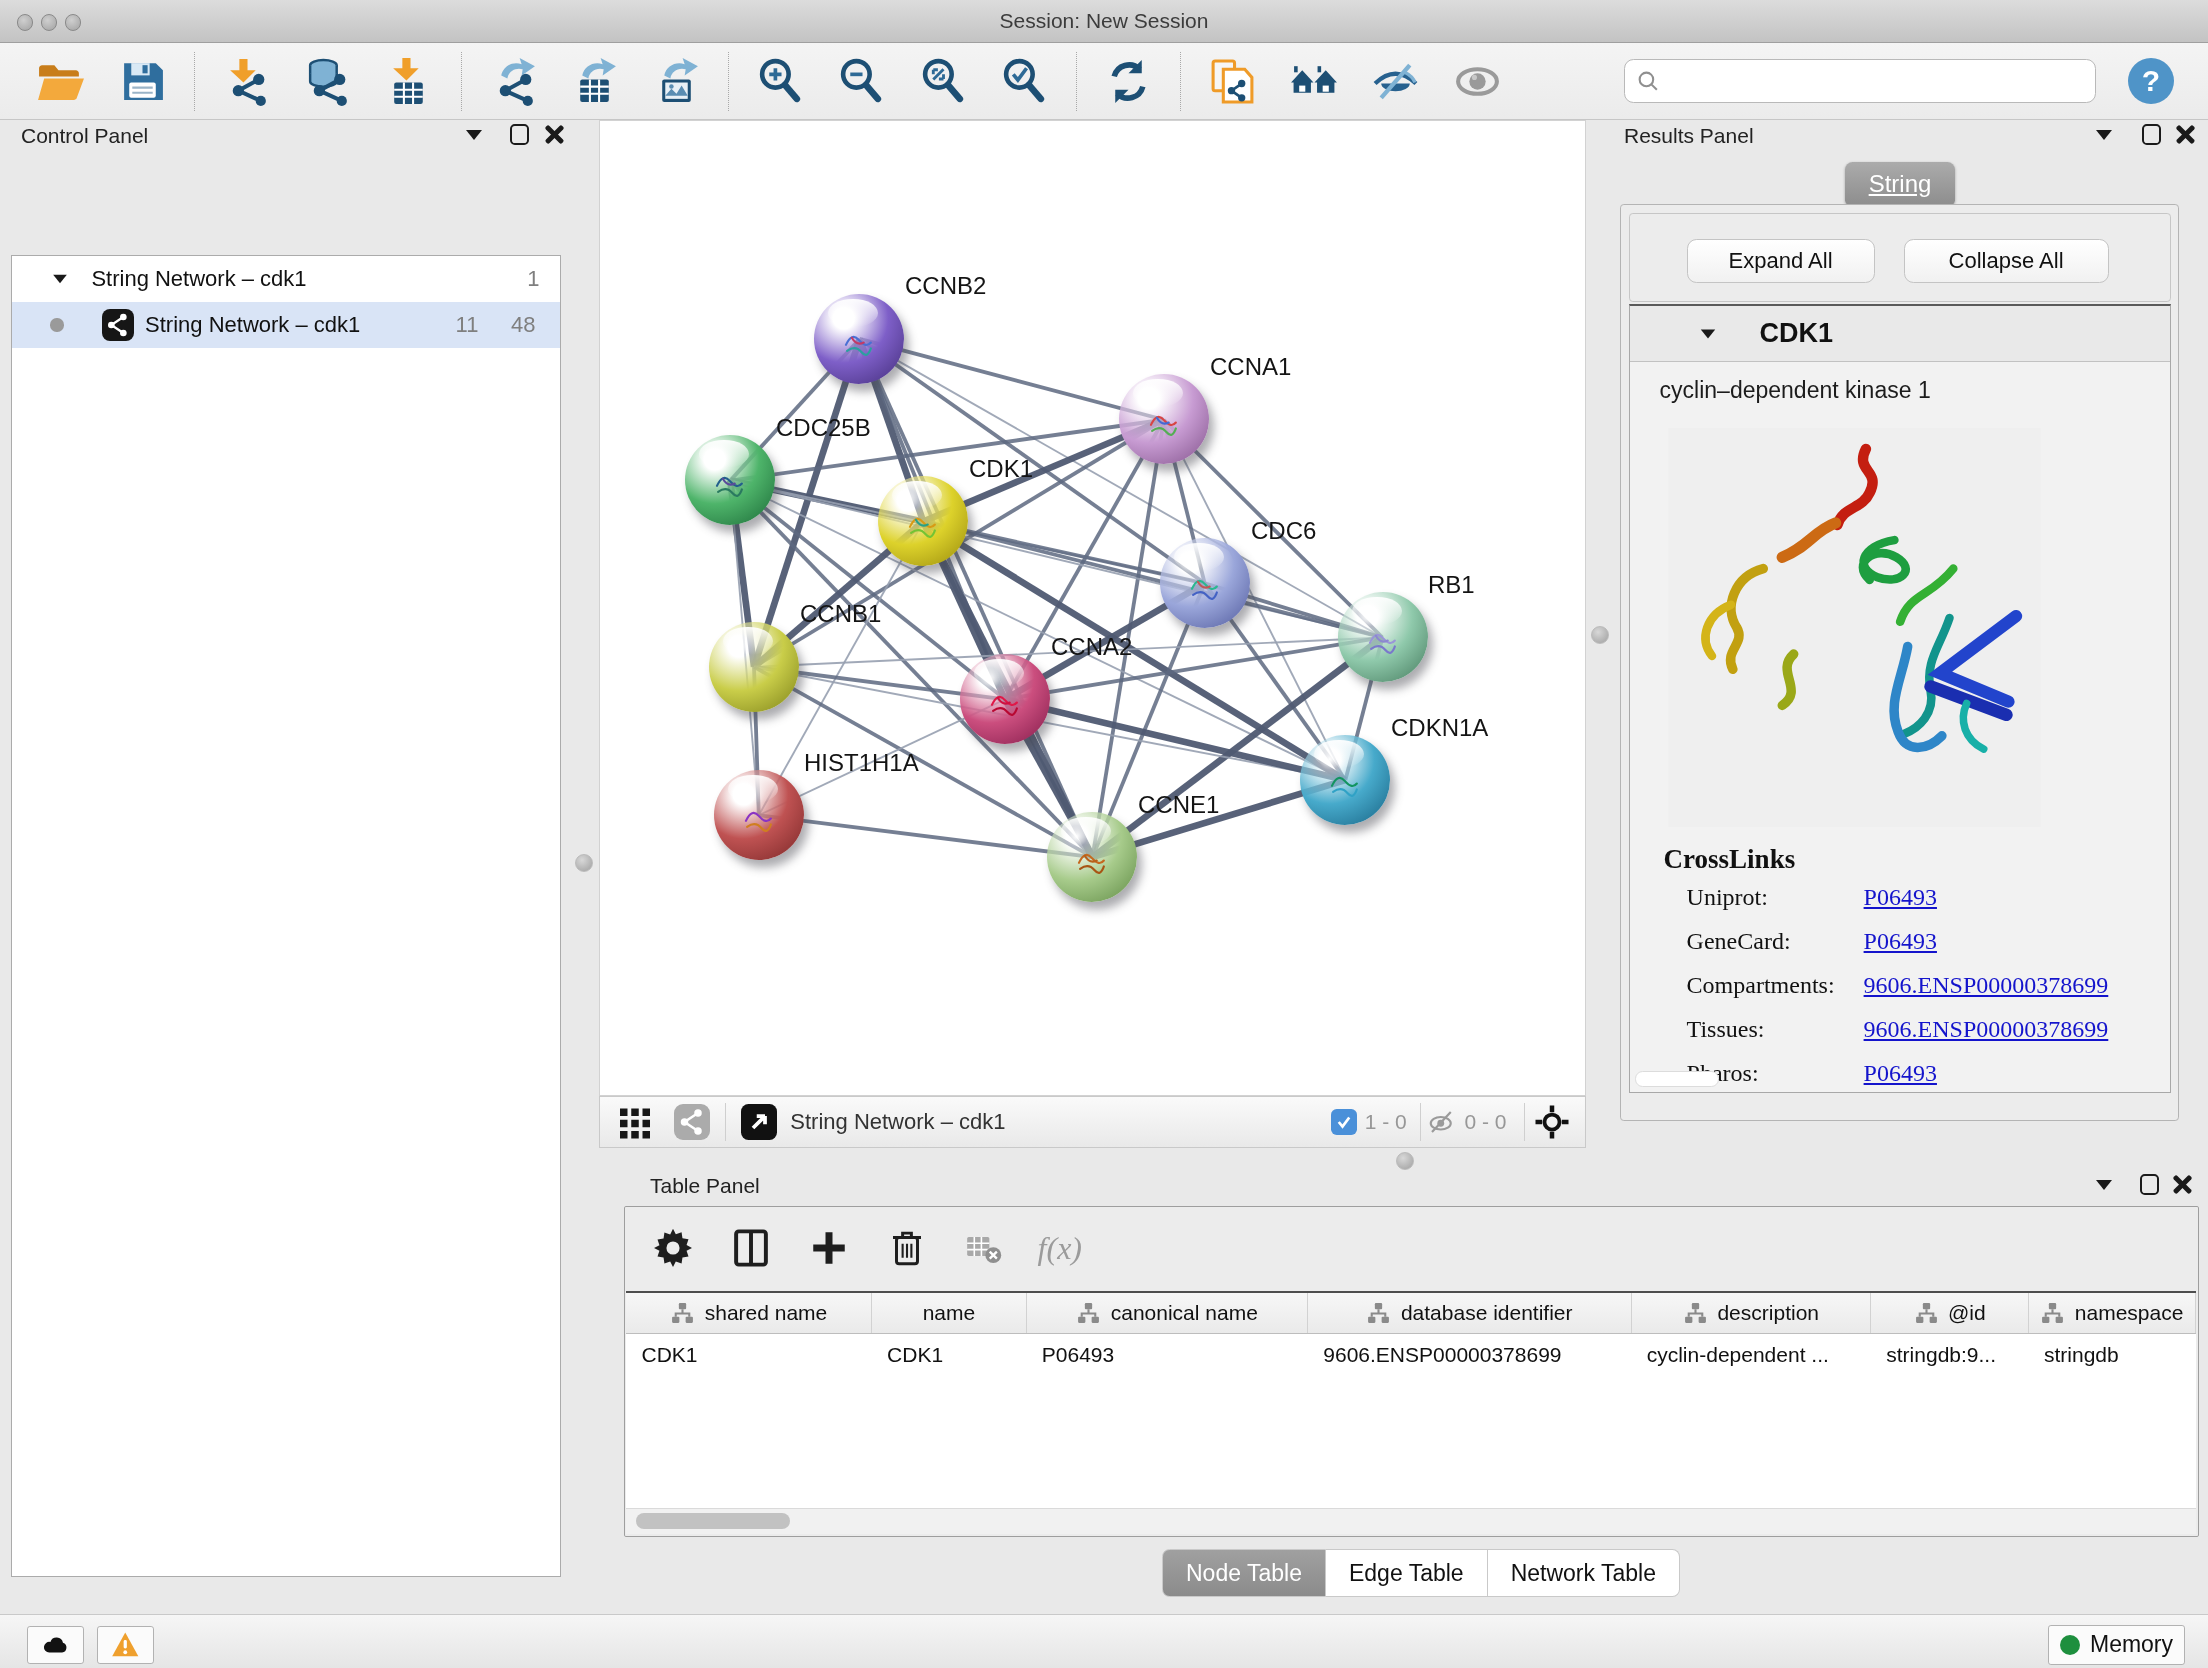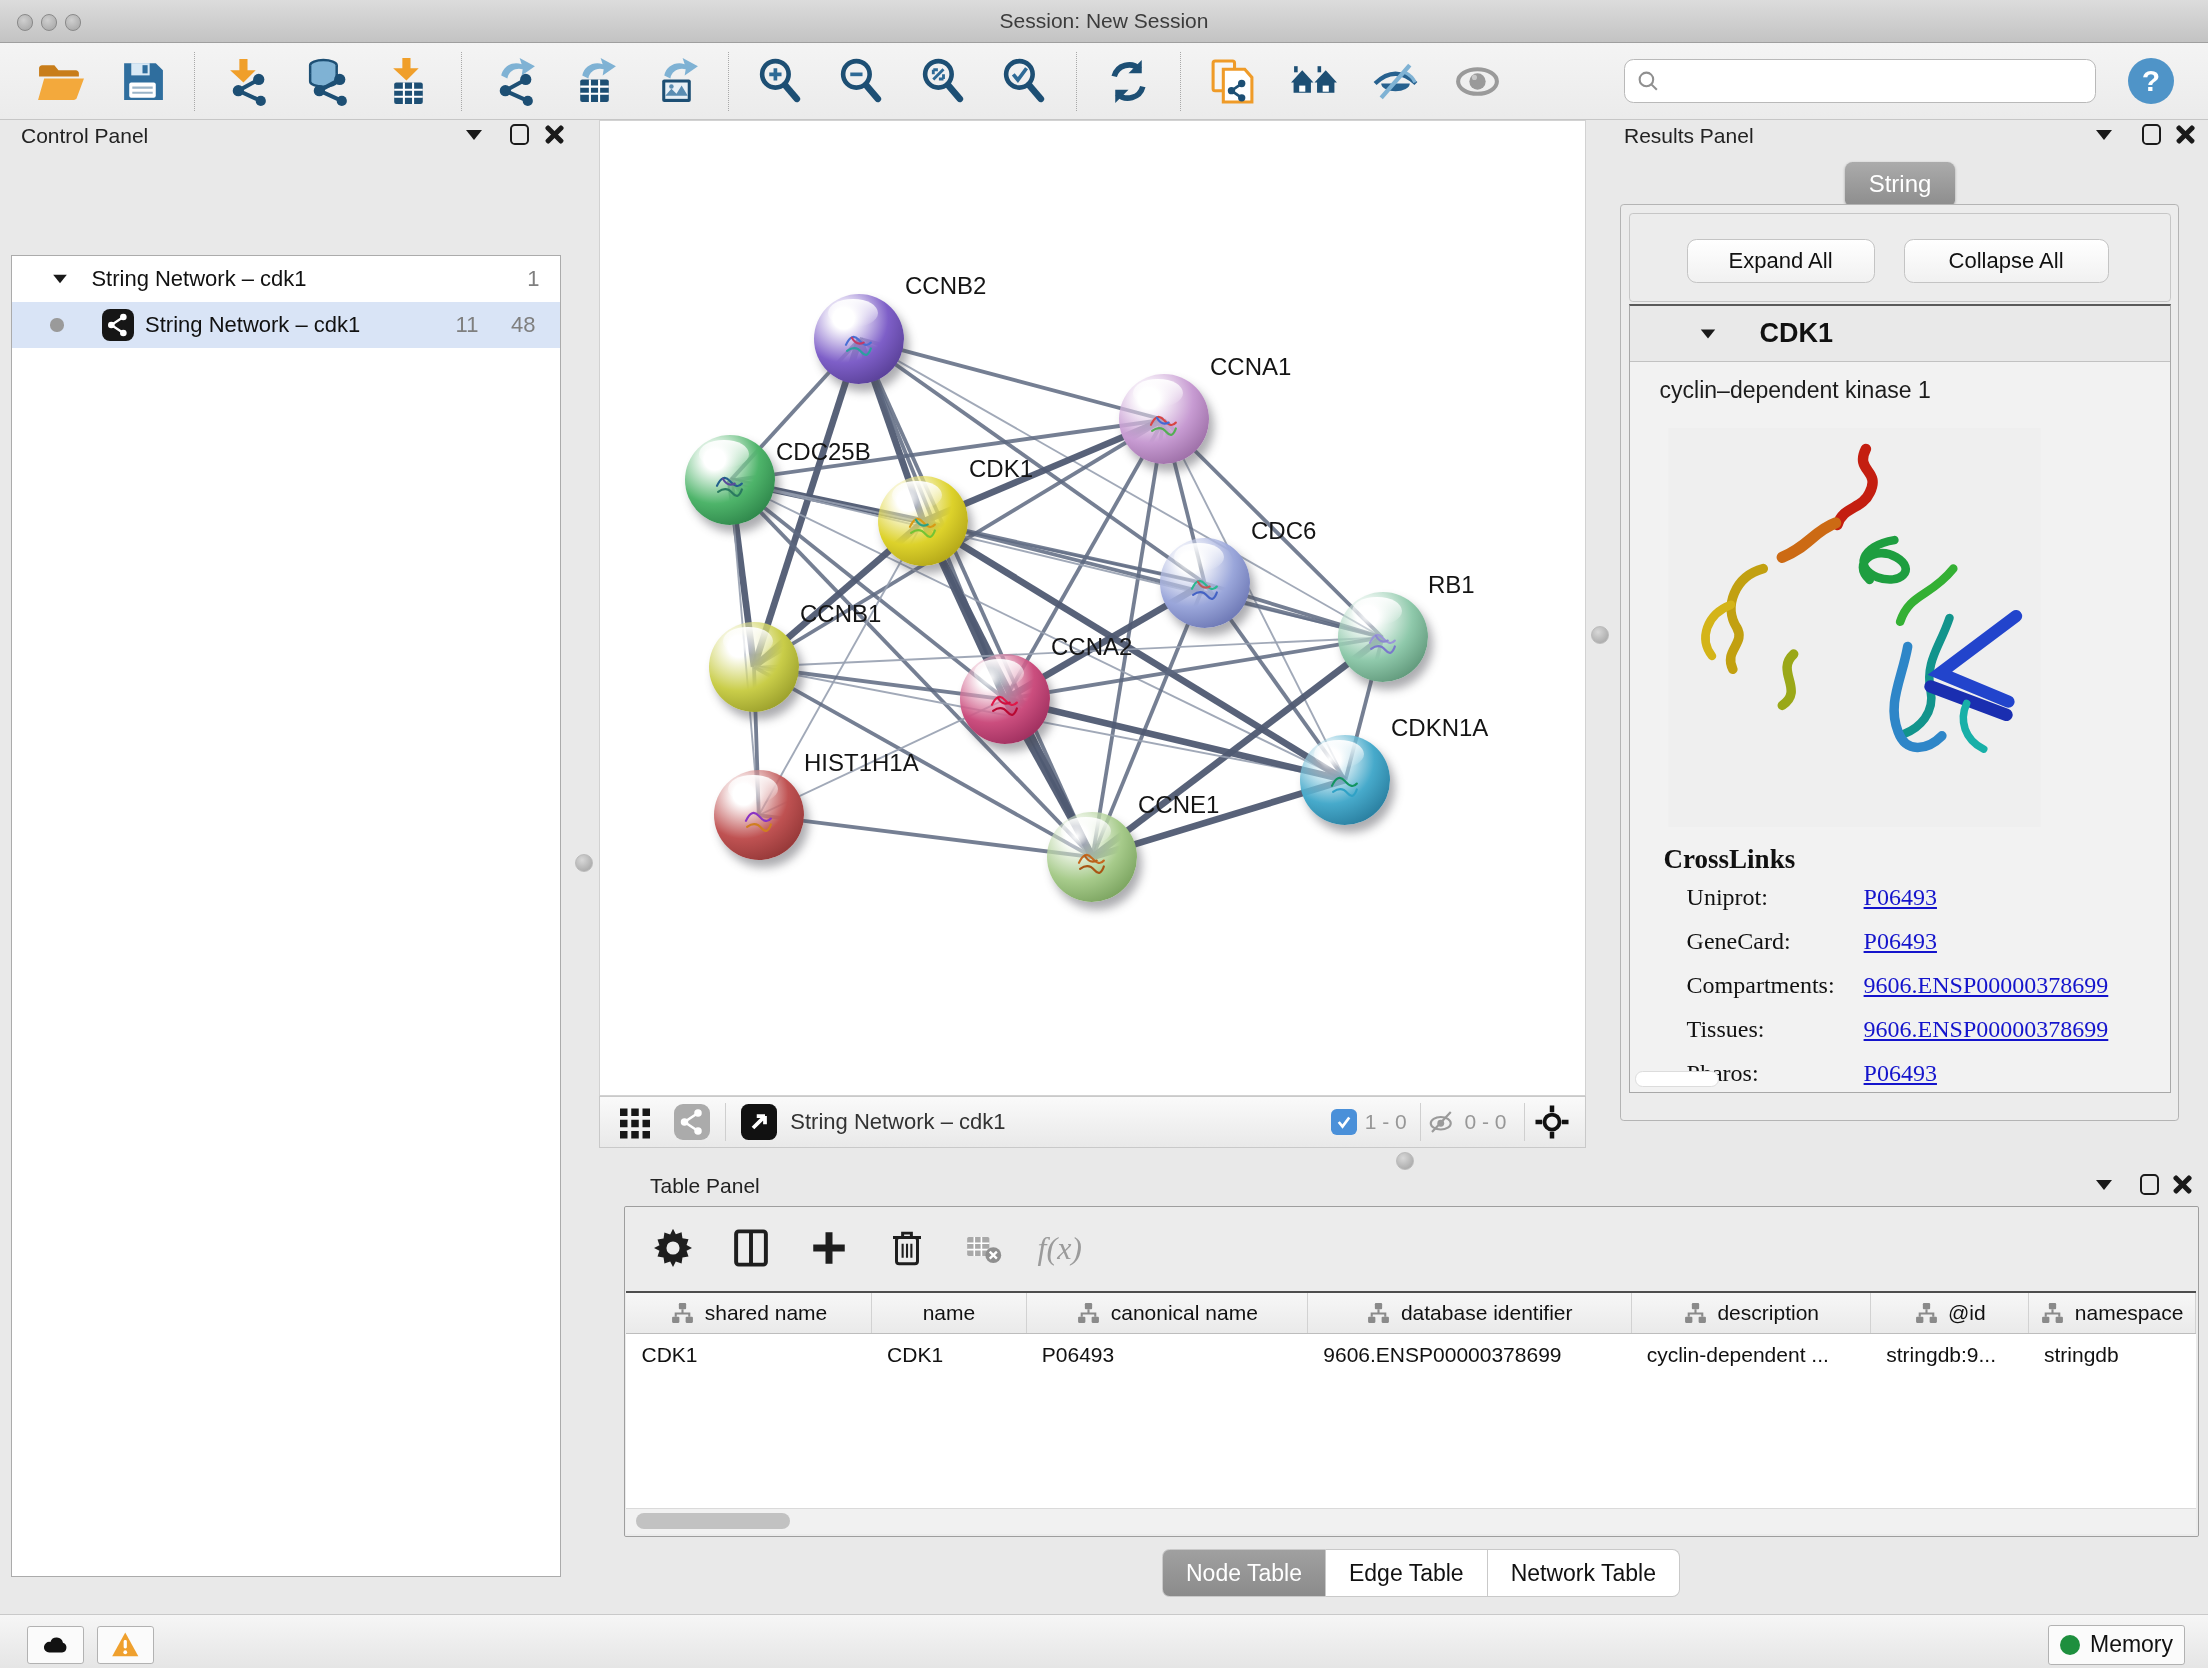--- a/index.html
+++ b/index.html
@@ -62,21 +62,21 @@
     display:flex;align-items:center;}
   .ns-sep{width:0;height:38px;border-left:1px solid #cfcfcf;margin:0 15px;}
   .ns-ic{width:36px;height:36px;}
   #ns-title{font-size:22px;color:#333;margin-left:13.3px;}
   .ns-count{font-size:21px;color:#979797;margin:0 7.6px;}
   #ns-check{width:26px;height:26px;border-radius:5.7px;background:#4a90d9;display:flex;align-items:center;justify-content:center;}
   
   #results-panel{position:absolute;left:1582px;top:120px;width:627px;height:1052px;}
   #rp-tab{position:absolute;left:263px;top:42px;width:110px;height:44px;border-radius:7.6px 7.6px 5.7px 5.7px;
     background:linear-gradient(#ababab,#8d8d8d);color:#fff;font-size:24px;display:flex;align-items:center;justify-content:center;
-    box-shadow:0 1px 2.9px rgba(0,0,0,.3);}
+    box-shadow:0 1px 2.9px rgba(0,0,0,.3);text-decoration:underline;}
   #rp-box{position:absolute;left:38px;top:84px;width:559px;height:917px;background:#ececec;
     border:1px solid #b4b4b4;border-radius:3.8px;box-sizing:border-box;}
   #rp-btnbox{position:absolute;left:7.6px;top:7.6px;width:542px;height:89px;border:1px solid #c6c6c6;border-radius:3.8px;box-sizing:border-box;}
   .rp-btn{position:absolute;top:25px;height:44px;background:linear-gradient(#ffffff,#f1f1f1);
     border:1px solid #c4c4c4;border-radius:9.5px;font-size:22px;display:flex;align-items:center;justify-content:center;box-sizing:border-box;}
   #cdk1-box{position:absolute;left:7.6px;top:99px;width:542px;height:789px;background:#f2f2f2;
     border:1px solid #a8a8a8;border-top:2.9px solid #5a5a5a;box-sizing:border-box;}
   #cdk1-header{height:55px;background:#e9e9e9;border-bottom:1px solid #c2c2c2;display:flex;align-items:center;}
   #cdk1-name{font-size:27px;font-weight:bold;margin-left:44px;}
   #cdk1-desc{margin:15px 0 0 30px;font-size:23px;color:#1c1c1c;}
@@ -417,21 +417,21 @@
       </div>
       <div class="node-label" style="left: 610px; top: 232px;">CCNA1</div>
       <div class="node" style="left: 85px; top: 314px; background: radial-gradient(circle at 33% 27%, rgb(255, 255, 255) 0%, rgba(255, 255, 255, 0.45) 12%, rgb(78, 180, 106) 50%, rgb(30, 110, 58) 96%);">
         <div class="hl"></div>
         <svg viewBox="0 0 100 100">
           <path d="M28 52q10-22 22-8t20 4" fill="none" stroke="#235f8c" stroke-width="3.6" stroke-linecap="round" viewBox="0 0 100 100"></path>
           <path d="M30 62q14-10 24 2t16-6" fill="none" stroke="#2a7a60" stroke-width="3.6" stroke-linecap="round" viewBox="0 0 100 100"></path>
           <path d="M38 40q8 14 20 8" fill="none" stroke="#5a4a9a" stroke-width="3.6" stroke-linecap="round" viewBox="0 0 100 100"></path>
         </svg>
       </div>
-      <div class="node-label" style="left: 176px; top: 293px; margin-top: 24px;">CDC25B</div>
+      <div class="node-label" style="left: 176px; top: 293px;">CDC25B</div>
       <div class="node" style="left: 278px; top: 355px; background: radial-gradient(circle at 33% 27%, rgb(255, 255, 255) 0%, rgba(255, 255, 255, 0.45) 12%, rgb(221, 210, 43) 50%, rgb(156, 143, 14) 96%);">
         <div class="hl"></div>
         <svg viewBox="0 0 100 100">
           <path d="M28 52q10-22 22-8t20 4" fill="none" stroke="#d89a14" stroke-width="3.6" stroke-linecap="round" viewBox="0 0 100 100"></path>
           <path d="M30 62q14-10 24 2t16-6" fill="none" stroke="#74c434" stroke-width="3.6" stroke-linecap="round" viewBox="0 0 100 100"></path>
           <path d="M38 40q8 14 20 8" fill="none" stroke="#2aa086" stroke-width="3.6" stroke-linecap="round" viewBox="0 0 100 100"></path>
         </svg>
       </div>
       <div class="node-label" style="left: 369px; top: 334px;">CDK1</div>
       <div class="node" style="left: 560px; top: 417px; background: radial-gradient(circle at 33% 27%, rgb(255, 255, 255) 0%, rgba(255, 255, 255, 0.45) 12%, rgb(154, 166, 218) 50%, rgb(85, 95, 160) 96%);">

